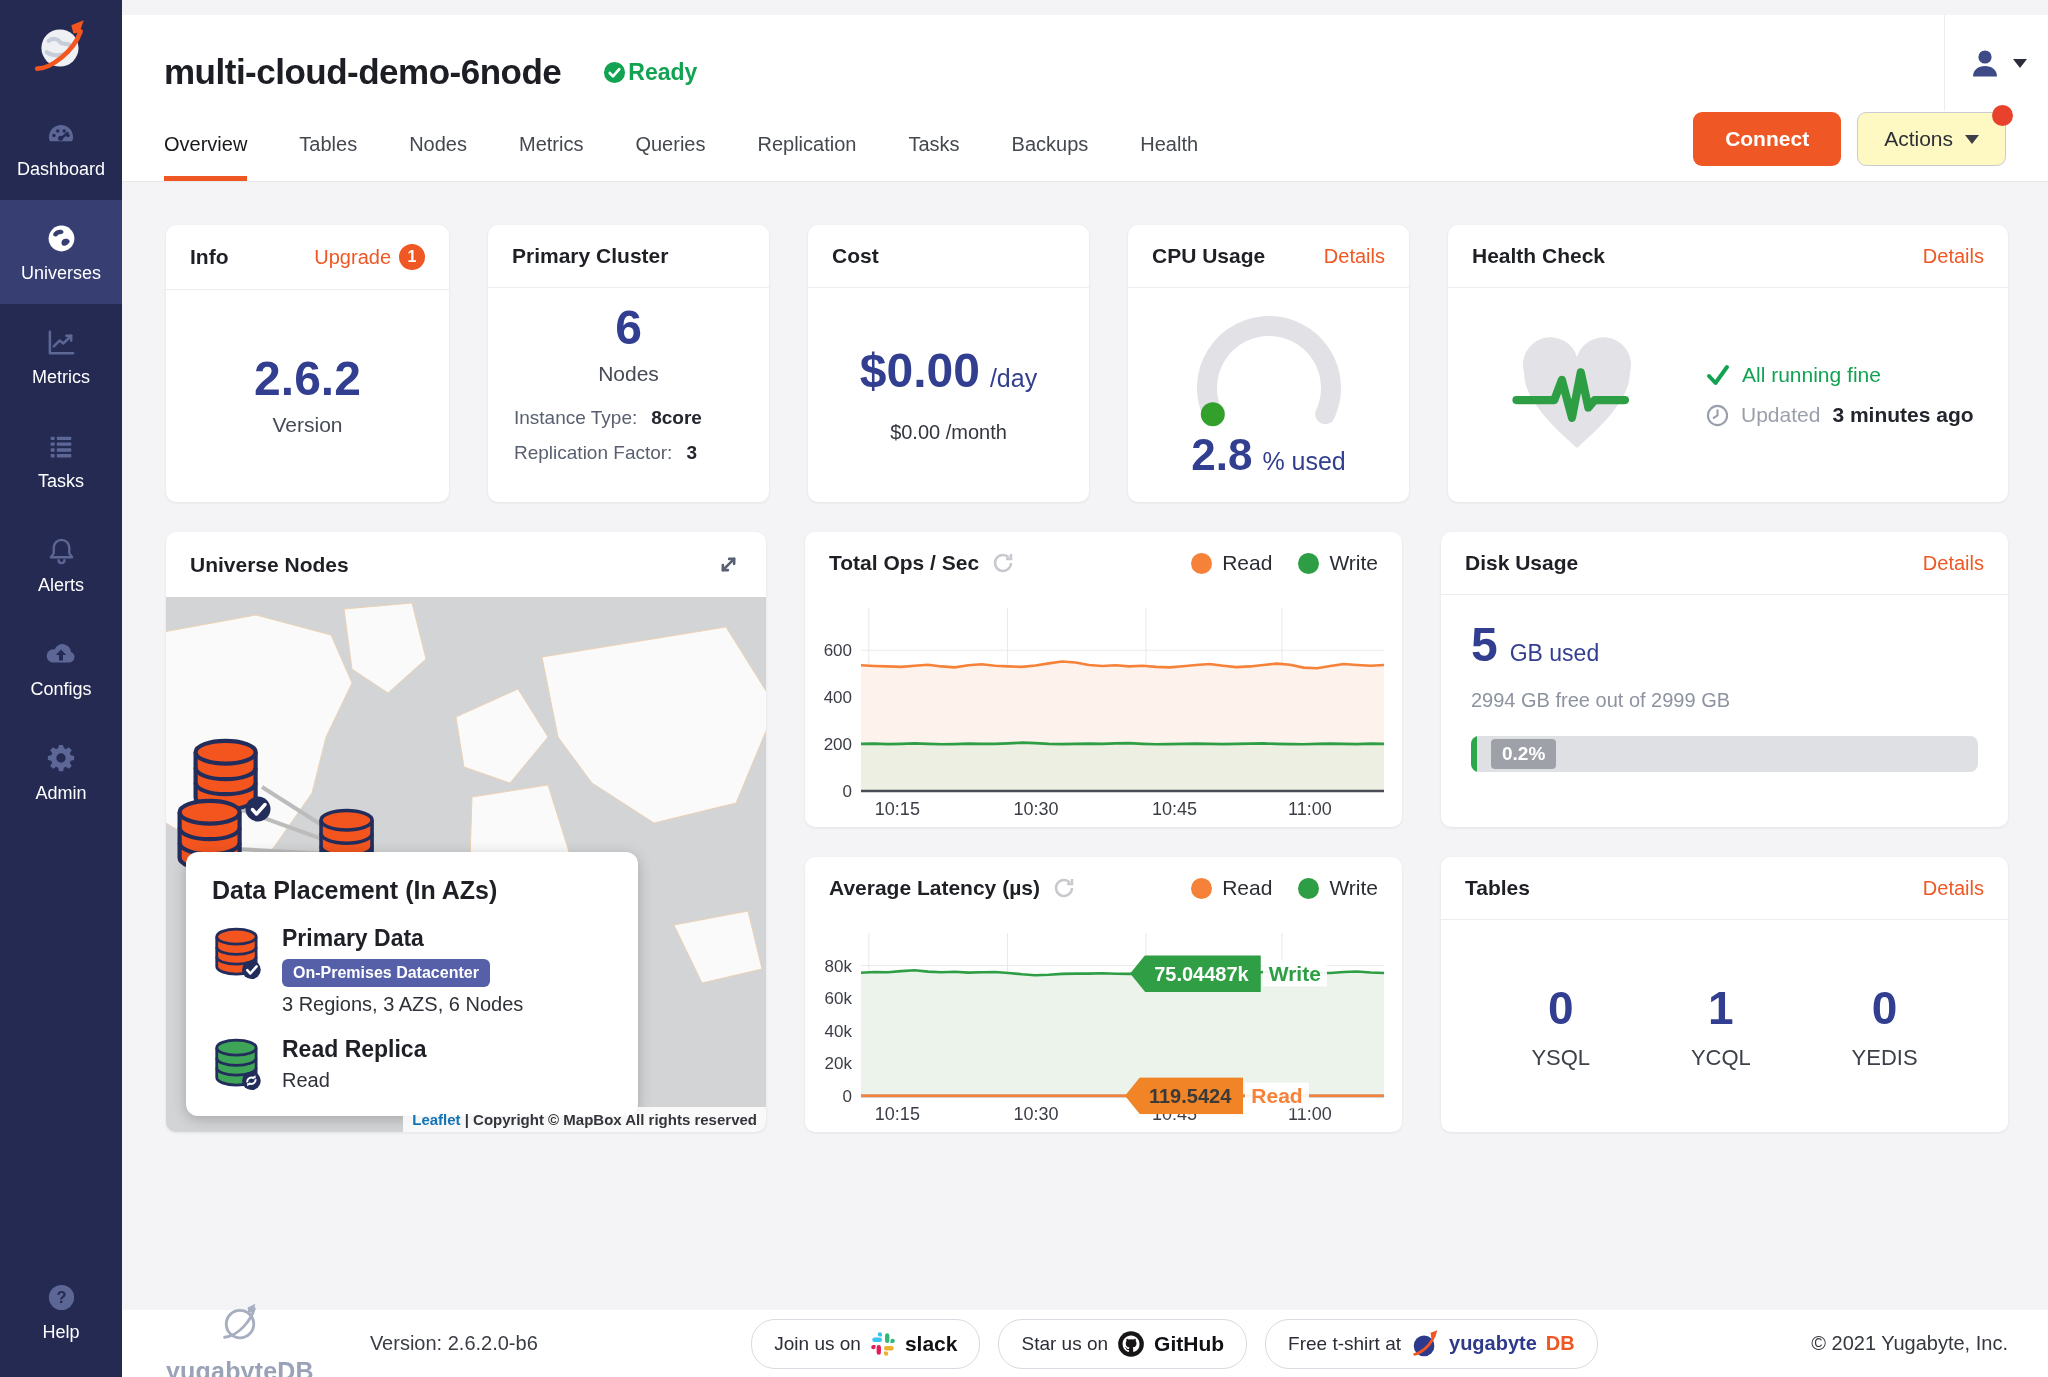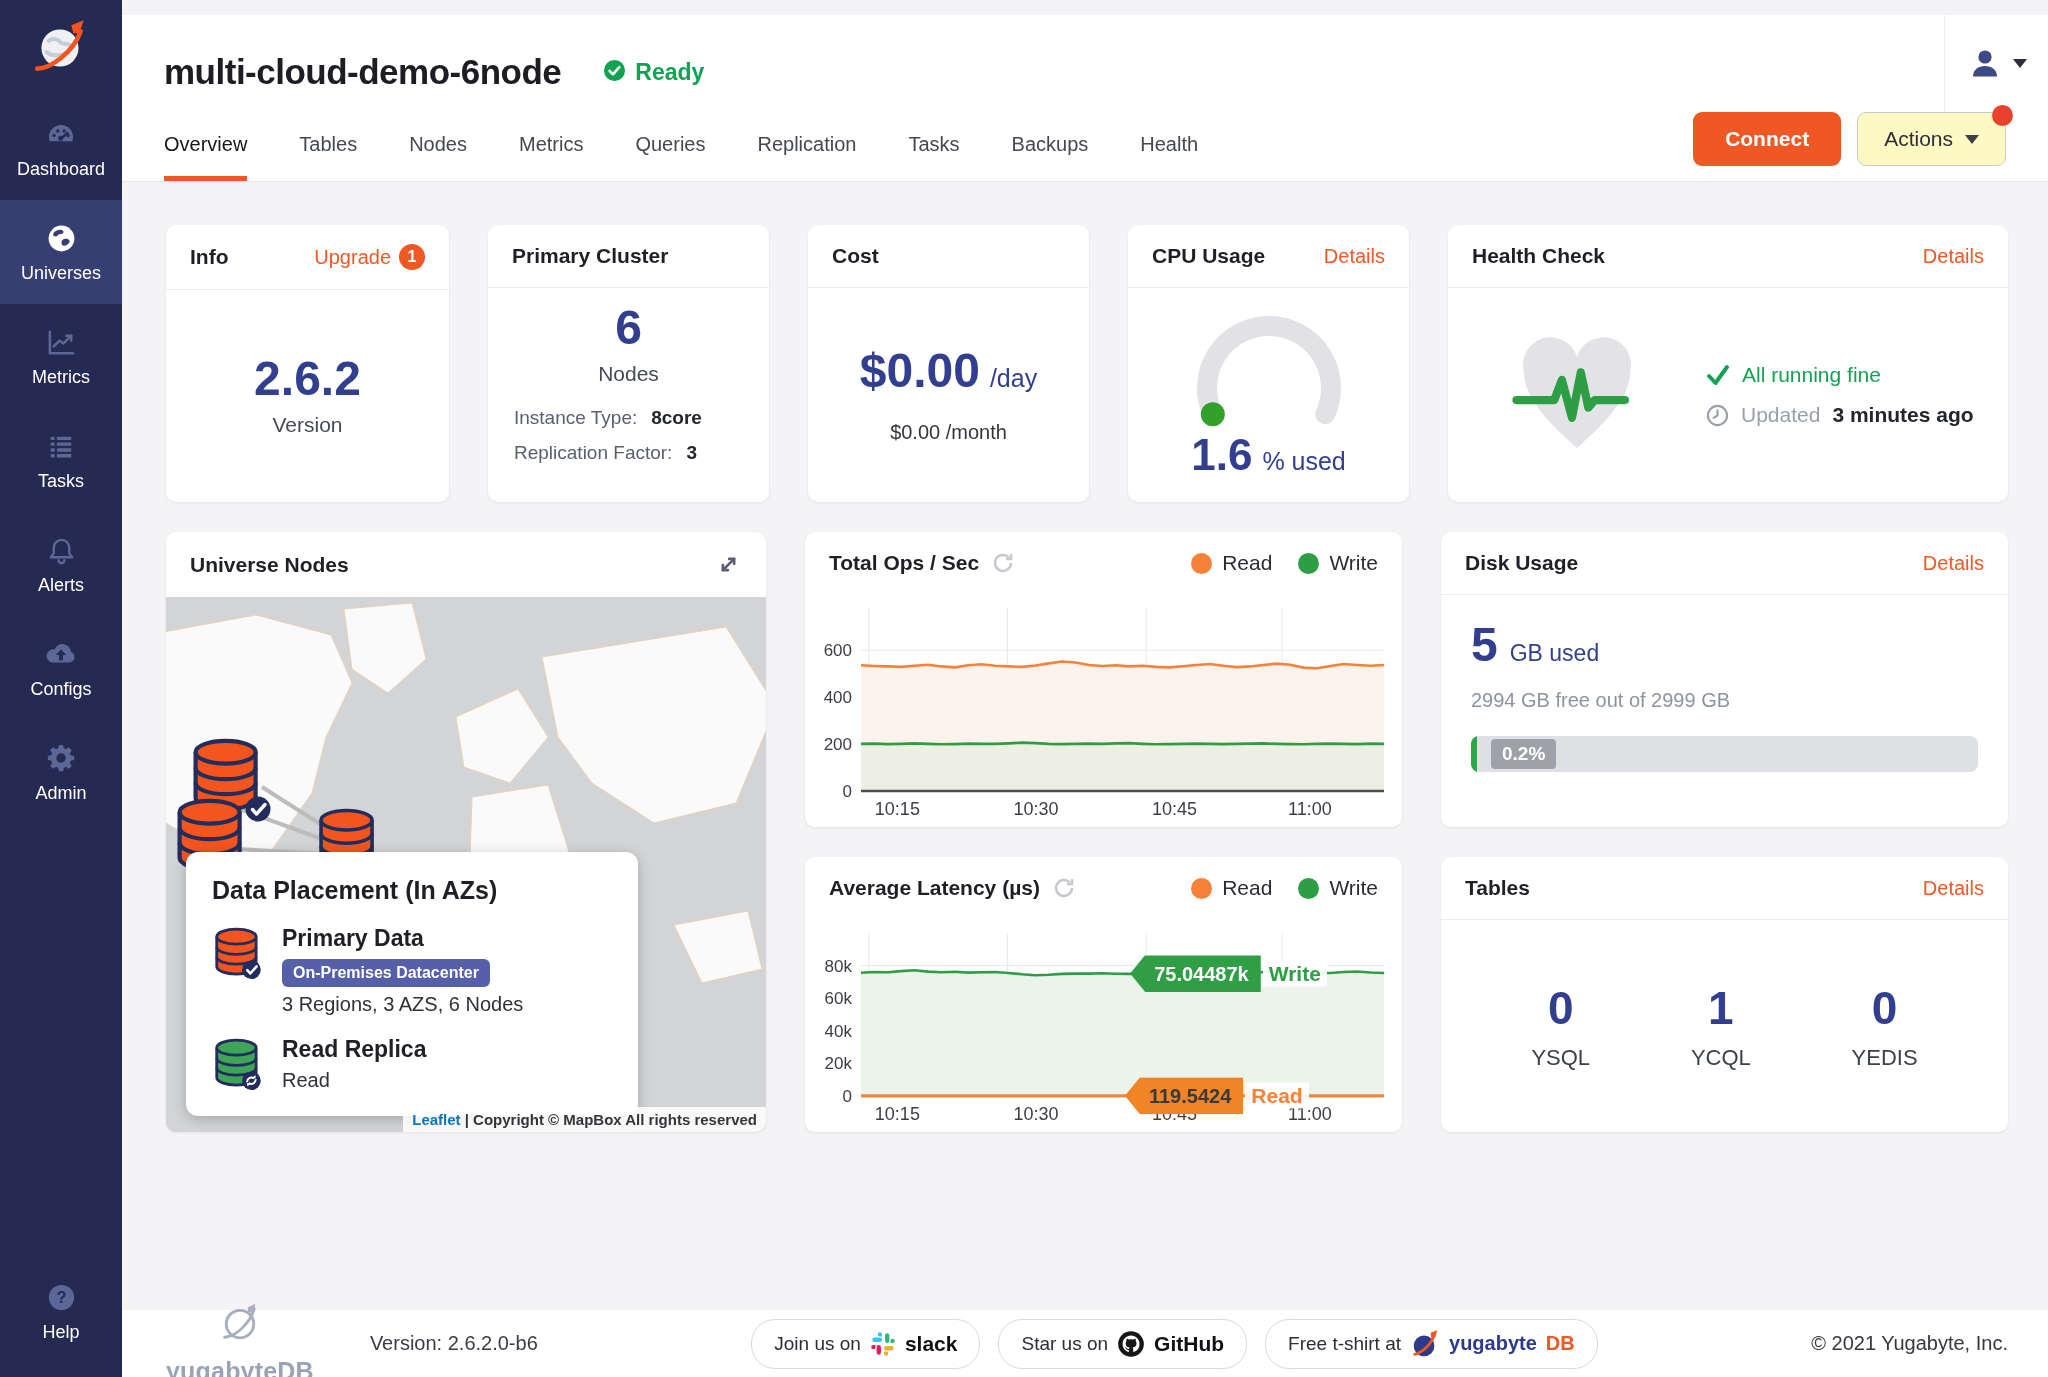--- a/index.html
+++ b/index.html
@@ -15,21 +15,21 @@
   .side-item .lbl { margin-top:9px; font-size:18px; color:#fff; }
   .side-item.active { background:#363e72; }
   .side-item.active .icn { color:#ffffff; }
   .side-help { margin-top:auto; margin-bottom:14px; }
 
   
   .main { flex:1; display:flex; flex-direction:column; min-width:0;margin-top:15px; }
   .hdr { background:#fff; border-bottom:1px solid #e8e8ea; position:relative; }
   .hdr-top { display:flex; align-items:center; padding:26px 42px 4px; height:92px; }
   .uni-title { font-size:35px; font-weight:700; color:#1c1e24; letter-spacing:-.5px; }
-  .ready { display:flex; gap:9px; margin-left:42px; }
+  .ready { display:flex; align-items:center; gap:2px; margin-left:42px; }
   .ready .txt { font-size:23px; font-weight:700; color:#12a352; }
   .hdr-user { position:absolute; top:0; right:0; height:96px; width:104px; border-left:1px solid #ececef;
               display:flex; align-items:center; justify-content:center; gap:10px; cursor:pointer; }
   .caret { width:0; height:0; border-left:7px solid transparent; border-right:7px solid transparent; border-top:9px solid #2b2e3a; }
   .hdr-tabs { display:flex; align-items:center; padding:0 42px 0; height:74px; }
   .tab { font-size:20px; color:#44484f; margin-right:52px; height:74px; display:flex; align-items:center; position:relative; cursor:pointer; }
   .tab.active { color:#17181c; }
   .tab.active::after { content:""; position:absolute; left:0; right:0; bottom:0; height:5px; background:#ef5824; }
   .hdr-actions { margin-left:auto; display:flex; align-items:center; gap:16px; padding-bottom:10px; }
   .btn-connect { background:#ef5824; color:#fff; border:none; border-radius:9px; font-size:21px; font-weight:700;
@@ -358,21 +358,21 @@
           <div class="card-hd">
             <span class="card-title">CPU Usage</span>
             <a class="link-details">Details</a>
           </div>
           <div class="card-body">
             <svg width="190" height="118" viewBox="0 0 190 118">
               <path d="M38.8 104.2 A62 62 0 1 1 151.2 104.2" fill="none" stroke="#e1e1e6" stroke-width="20" stroke-linecap="round"></path>
               <circle cx="38.8" cy="104.2" r="12" fill="#33a02c"></circle>
             </svg>
             <div class="cpu-val">
-              <span class="cpu-num">1.6</span>
+              <span class="cpu-num">2.8</span>
               <span class="cpu-unit">% used</span>
             </div>
           </div>
         </div>
 
         <div class="card">
           <div class="card-hd">
             <span class="card-title">Health Check</span>
             <a class="link-details">Details</a>
           </div>

